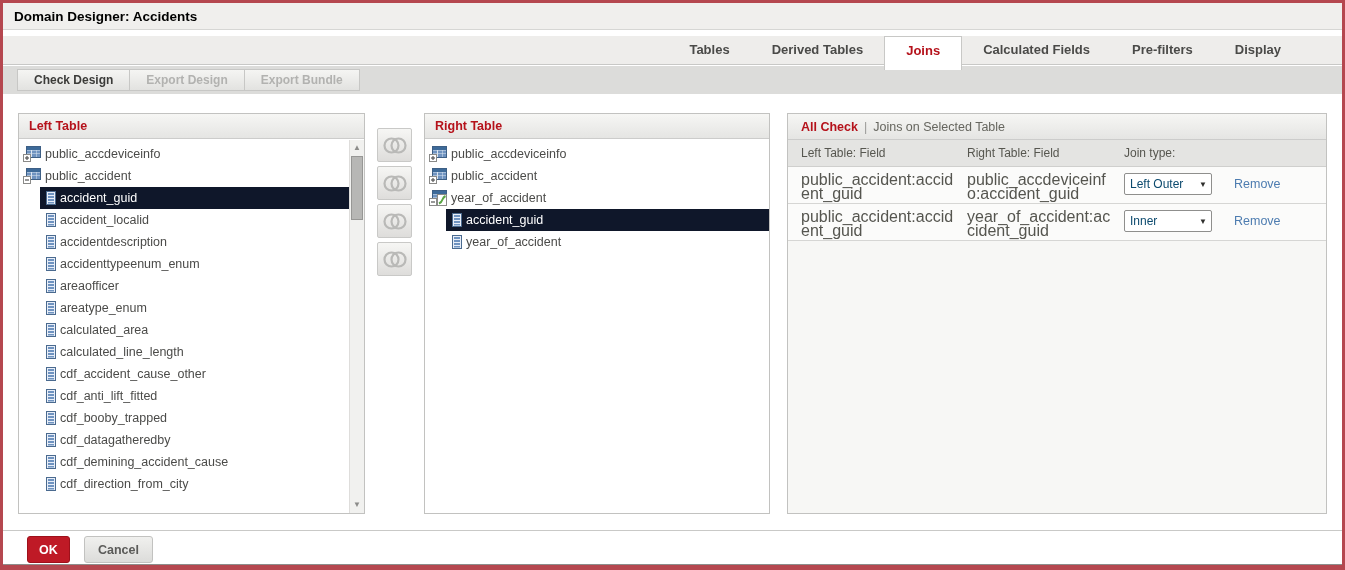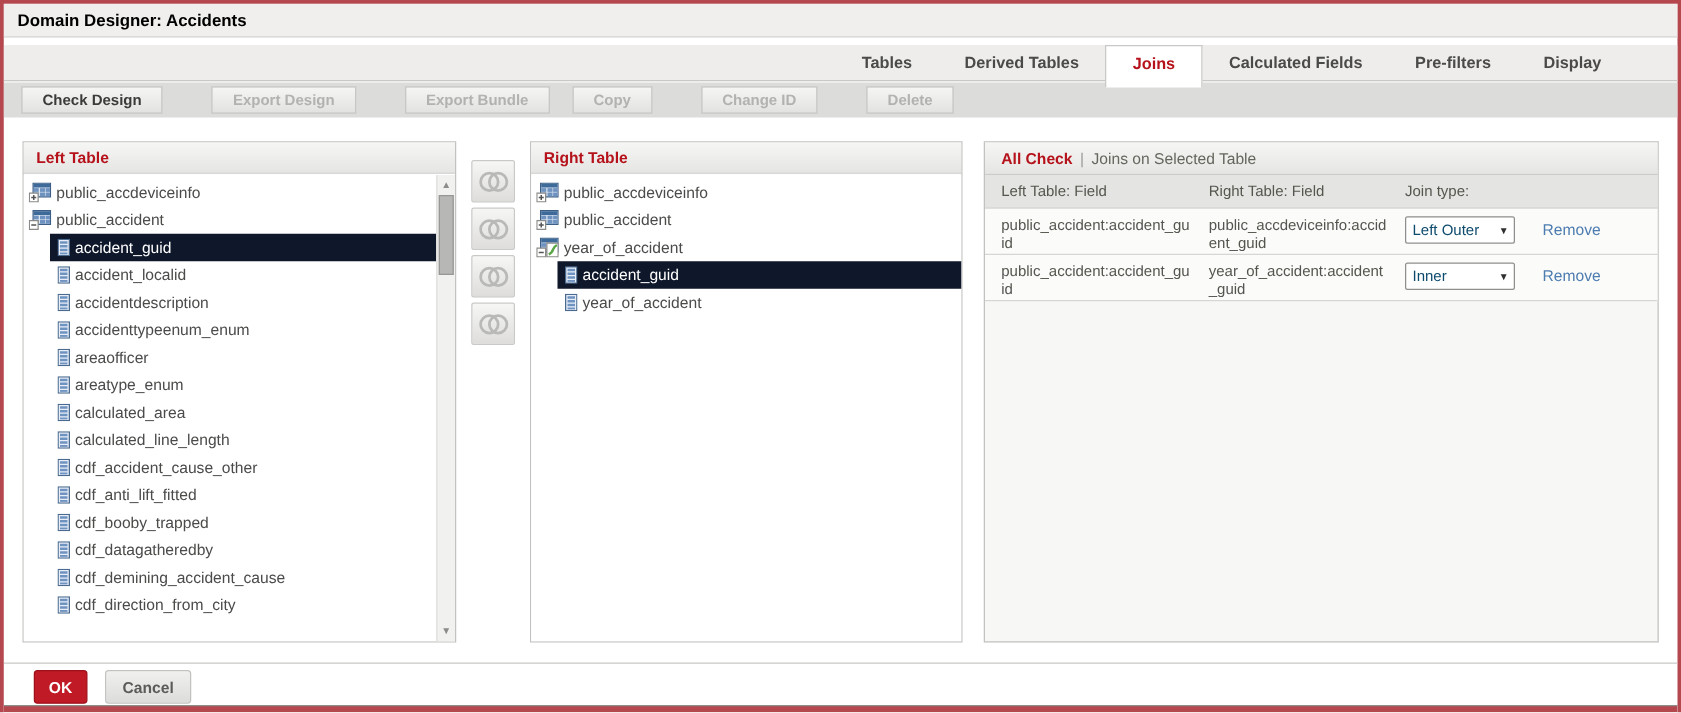--- a/index.html
+++ b/index.html
@@ -38,21 +38,21 @@
     position:relative; z-index:6; height:34px; line-height:28px;
     margin-bottom:-6px; background:#fff; color:#b5121b;
     border:1px solid #c8c8c6; border-bottom:none;
   }
 
   
   .toolstrip {
     position:absolute; left:0; right:0; top:63px; height:28px;
     background:#dcdcda; display:flex; align-items:center; padding-left:14px;
   }
-  .btn-group { display:flex;gap:40px; }
+  .btn-group { display:flex; }
   .btn-group + .btn-group { margin-left:18px; }
   .tool-btn {
     height:22px; line-height:20px; padding:0 16px; font-size:12px; font-weight:bold;
     background:linear-gradient(#f5f5f3,#e2e2e0); border:1px solid #c7c7c5;
     color:#3b3b39; cursor:pointer; white-space:nowrap;
   }
   .tool-btn + .tool-btn { margin-left:-1px; }
   .tool-btn.disabled { color:#b2b2b0; cursor:default; }
 
   
@@ -116,21 +116,21 @@
     height:27px; background:#e4e4e2; border-bottom:1px solid #cfcfcd;
     display:flex; align-items:center; font-size:12px; color:#56564f;
   }
   .jc1 { margin-left:13px; width:153px; }
   .jc2 { margin-left:13px; width:144px; }
   .jc3 { margin-left:13px; }
   .join-row {
     min-height:37px; background:#fbfbfa; border-bottom:1px solid #d6d6d4;
     display:flex; align-items:flex-start; padding-top:6px;
   }
-  .join-cell { font-size:12px; color:#55554f; line-height:14px; word-break:break-all; }
+  .join-cell { font-size:16px; color:#55554f; line-height:14px; word-break:break-all; }
   .select-box {
     width:88px; height:22px; margin-left:13px; background:#fff;
     border:1px solid #8f8f8d; border-radius:2px;
     display:flex; align-items:center; justify-content:space-between;
     padding:0 4px 0 5px; cursor:pointer; flex:none;
   }
   .select-box .sel-text { font-size:12px; color:#0c4a6e; white-space:nowrap; overflow:hidden; width:68px; }
   .select-box .sel-arrow { font-size:8px; color:#2f2f2d; flex:none; }
   .remove-link { margin-left:22px; margin-top:4px; font-size:12.5px; color:#4d7cb0; cursor:pointer; }
 
@@ -171,25 +171,20 @@
         <div class="tab">Pre-filters</div>
         <div class="tab">Display</div>
       </div>
   </div>
 
   <div class="toolstrip">
     <div class="btn-group" id="btn-group-1">
         <div class="tool-btn">Check Design</div>
         <div class="tool-btn disabled">Export Design</div>
         <div class="tool-btn disabled">Export Bundle</div>
-      </div>
-    <div class="btn-group" id="btn-group-2">
-        <div class="tool-btn disabled">Copy</div>
-        <div class="tool-btn disabled">Change ID</div>
-        <div class="tool-btn disabled">Delete</div>
       </div>
   </div>
 
   <div class="panel" id="left-panel">
     <div class="panel-header">Left Table</div>
     <div class="tree-body">
       <div class="tree-rows" id="left-tree">
           <div class="tree-row lvl0">
             <span class="ticon">
               <svg width="18" height="16" viewBox="0 0 18 16">

